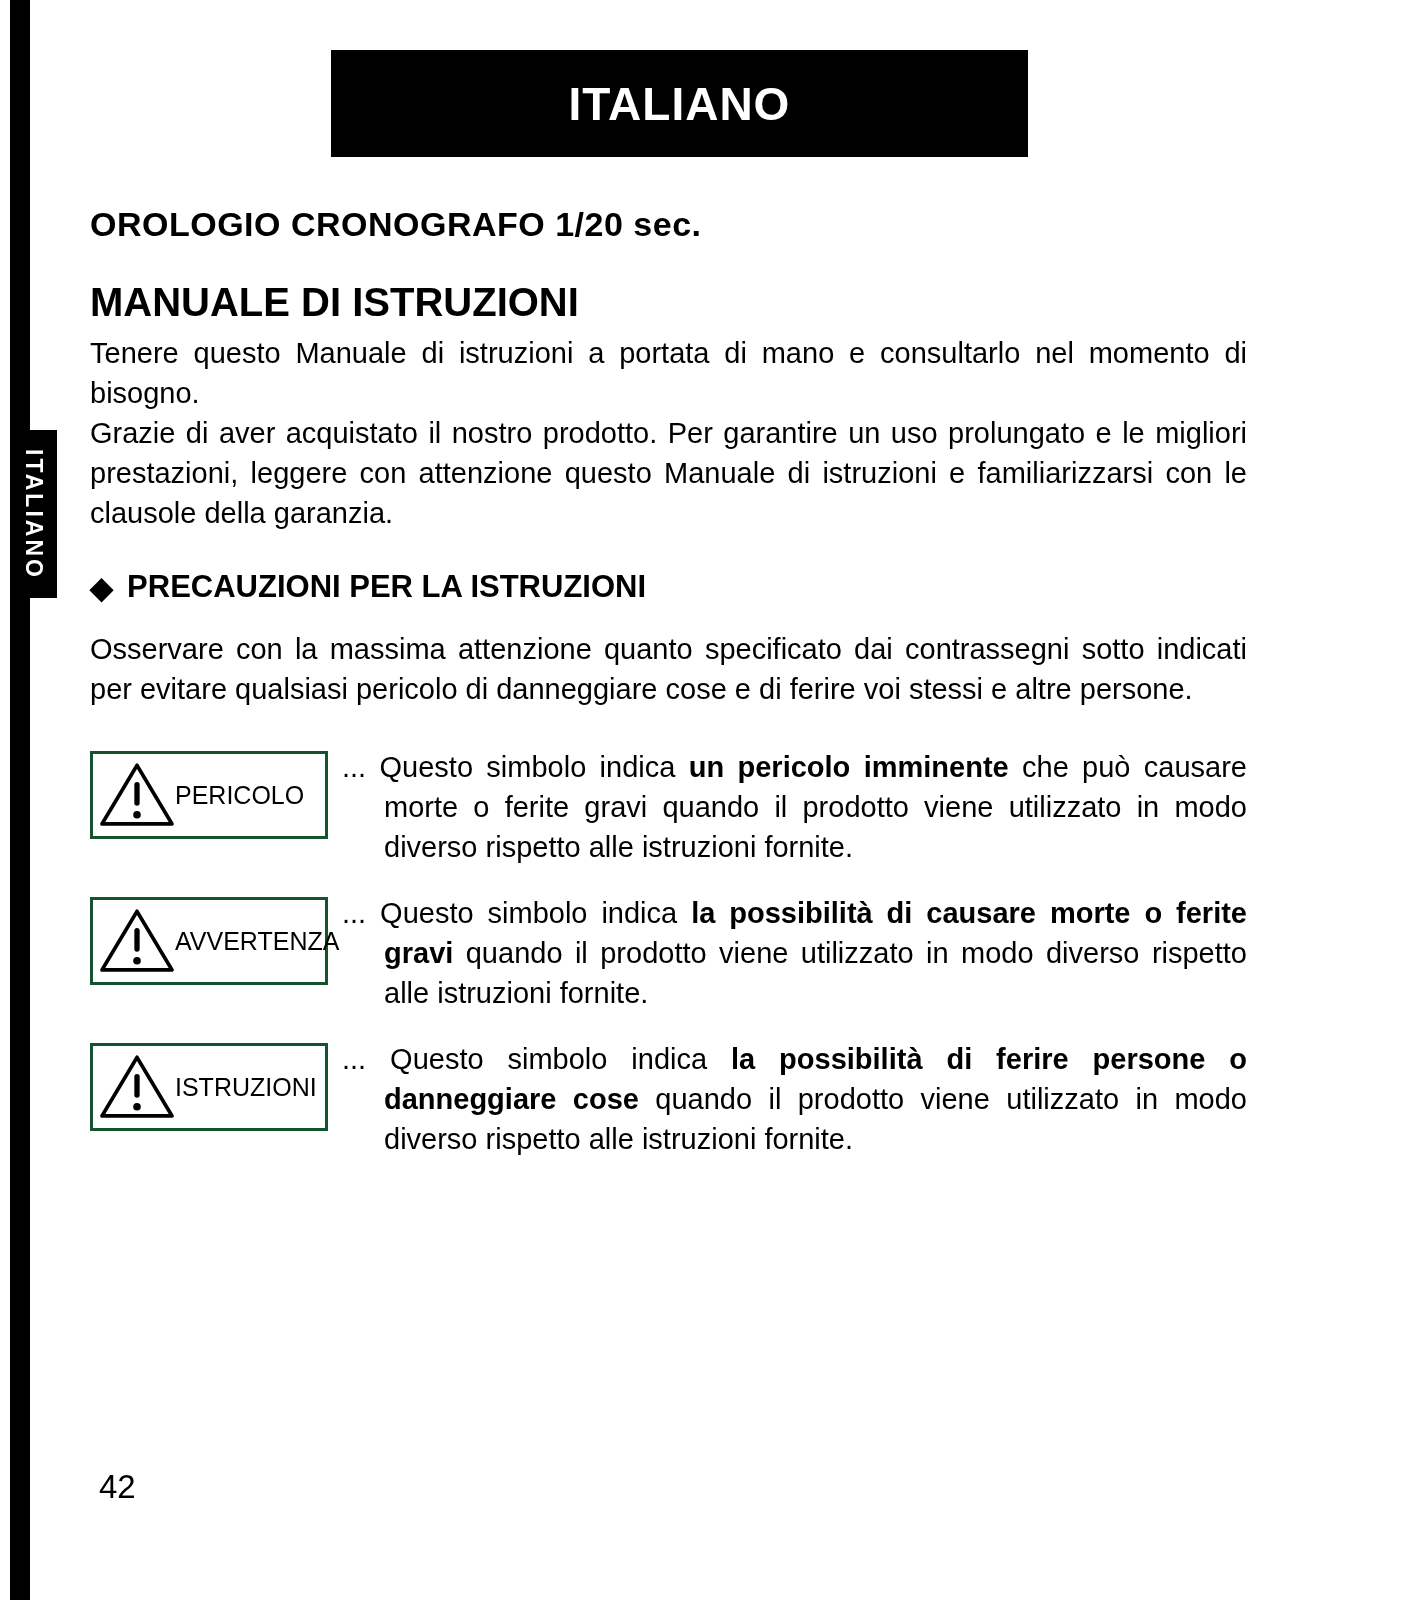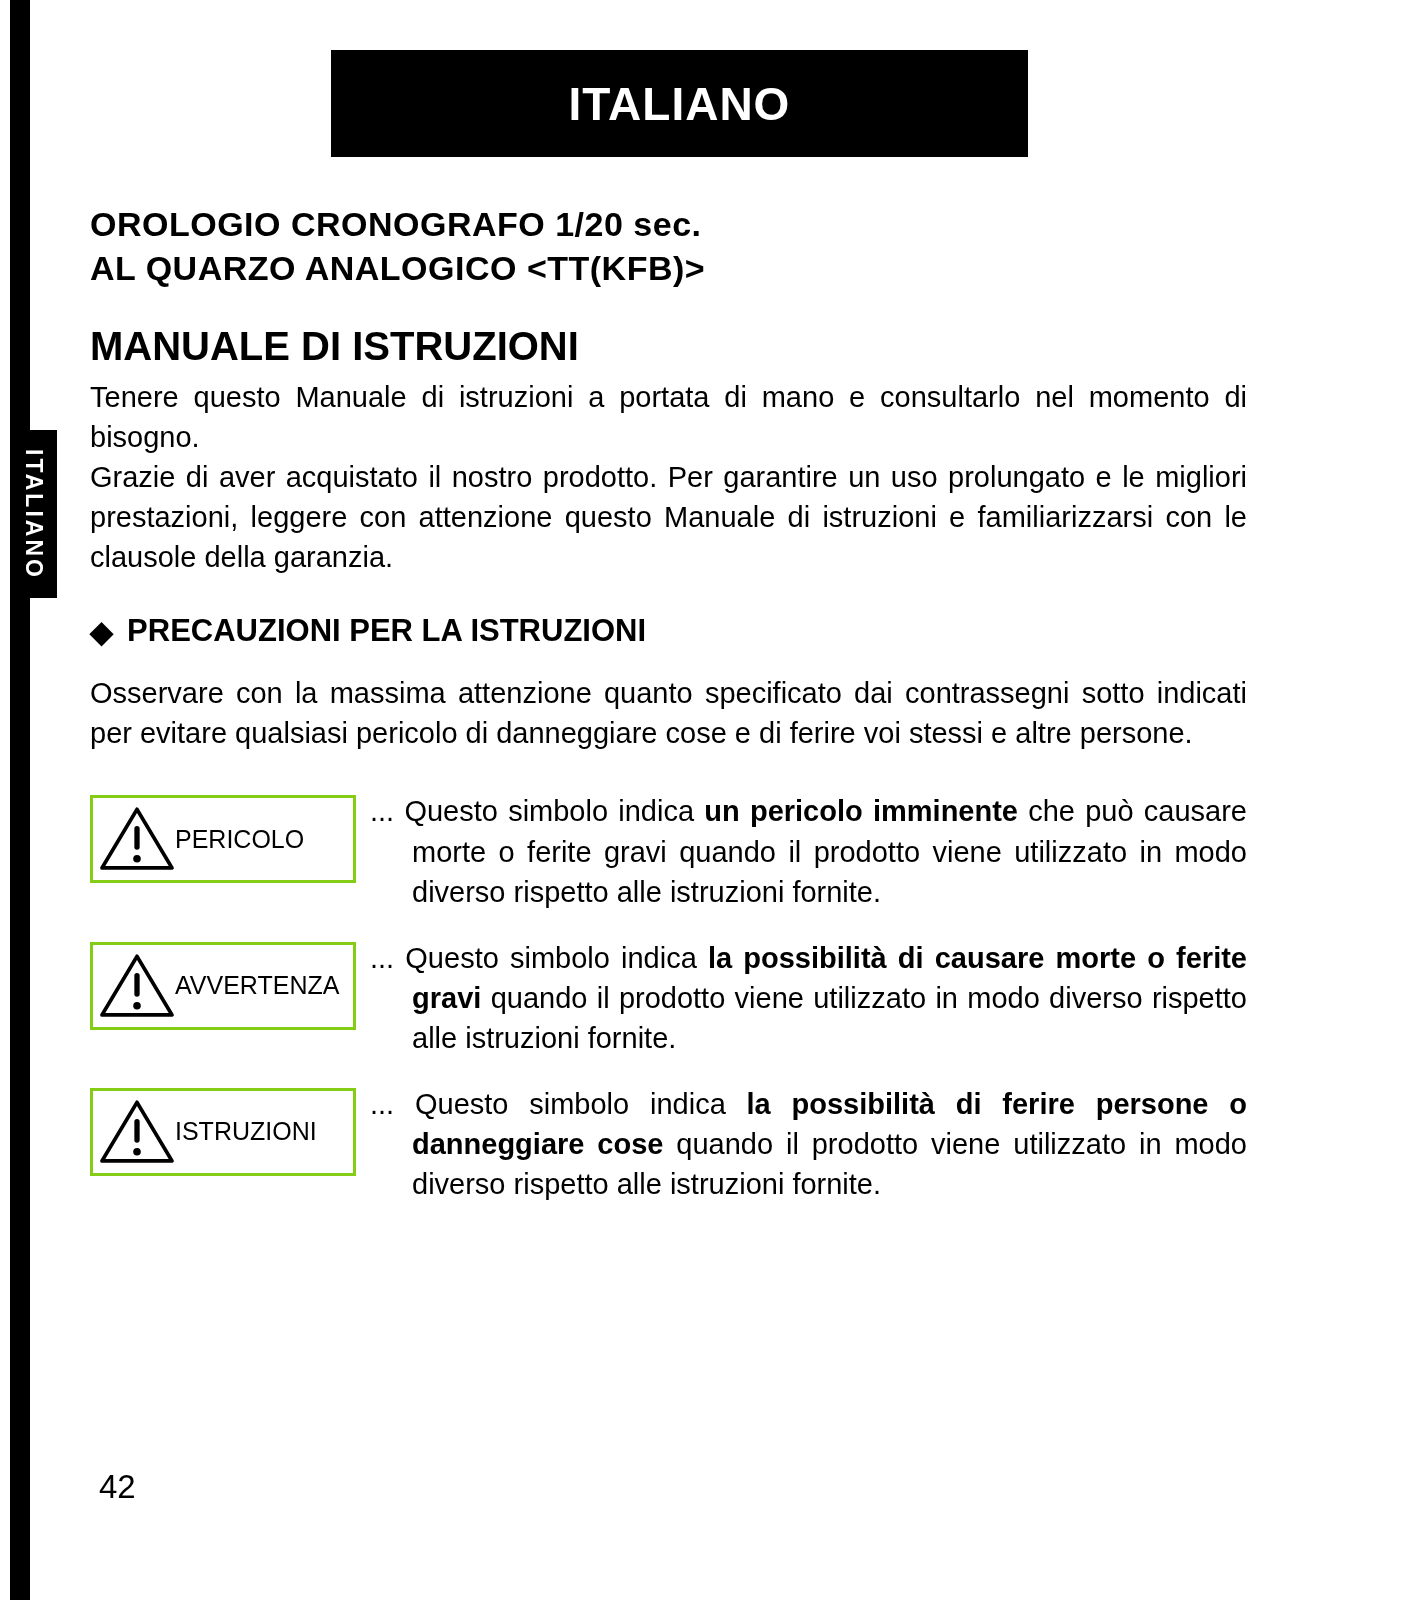--- a/index.html
+++ b/index.html
@@ -98,23 +98,23 @@
   }
   .precautions-intro {
     margin-bottom: 38px;
   }
   .warning-row {
     display: flex;
     align-items: flex-start;
     margin-bottom: 26px;
   }
   .warning-box {
-    width: 266px;
+    width: 238px;
     height: 88px;
-    border: 3px solid #84cc16;
+    border: 3px solid #14532d;
     box-sizing: border-box;
     display: flex;
     align-items: center;
     padding: 8px 6px;
     flex-shrink: 0;
     margin-top: 4px;
     background: #ffffff;
   }
   .tri-icon {
     width: 76px;
@@ -156,21 +156,20 @@
   </div>
 
   <div class="header-bar">
     <span class="header-text">ITALIANO</span>
   </div>
 
   <div class="content">
 
     <h1 class="title">
       <span class="title-line">OROLOGIO CRONOGRAFO 1/20 sec.</span>
-      <span class="title-line">AL QUARZO ANALOGICO &lt;TT(KFB)&gt;</span>
     </h1>
 
     <div class="manual-heading">MANUALE DI ISTRUZIONI</div>
 
     <p class="body-par">Tenere questo Manuale di istruzioni a portata di mano e consultarlo nel momento di bisogno.</p>
     <p class="body-par">Grazie di aver acquistato il nostro prodotto. Per garantire un uso prolungato e le migliori prestazioni, leggere con attenzione questo Manuale di istruzioni e familiarizzarsi con le clausole della garanzia.</p>
 
     <div class="section-heading">
       <span class="diamond">◆</span>
       <span>PRECAUZIONI PER LA ISTRUZIONI</span>

